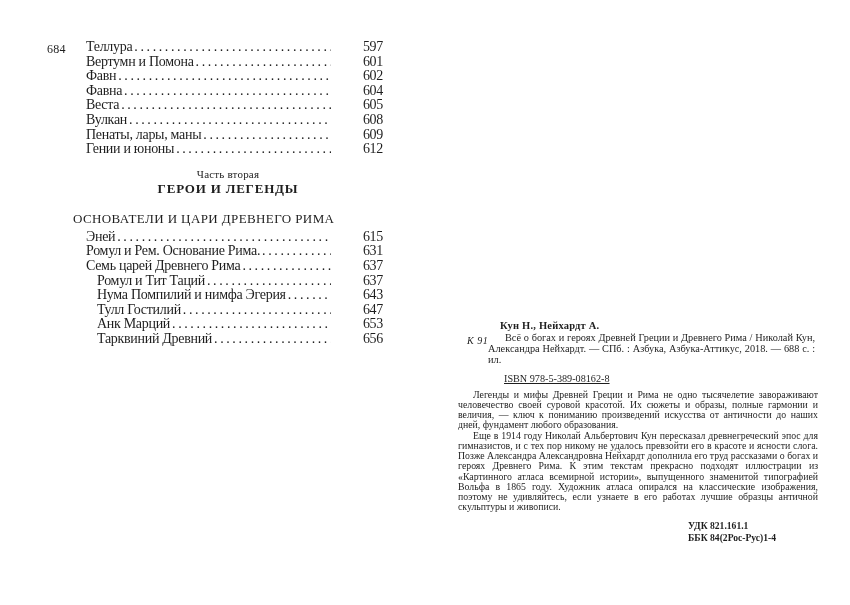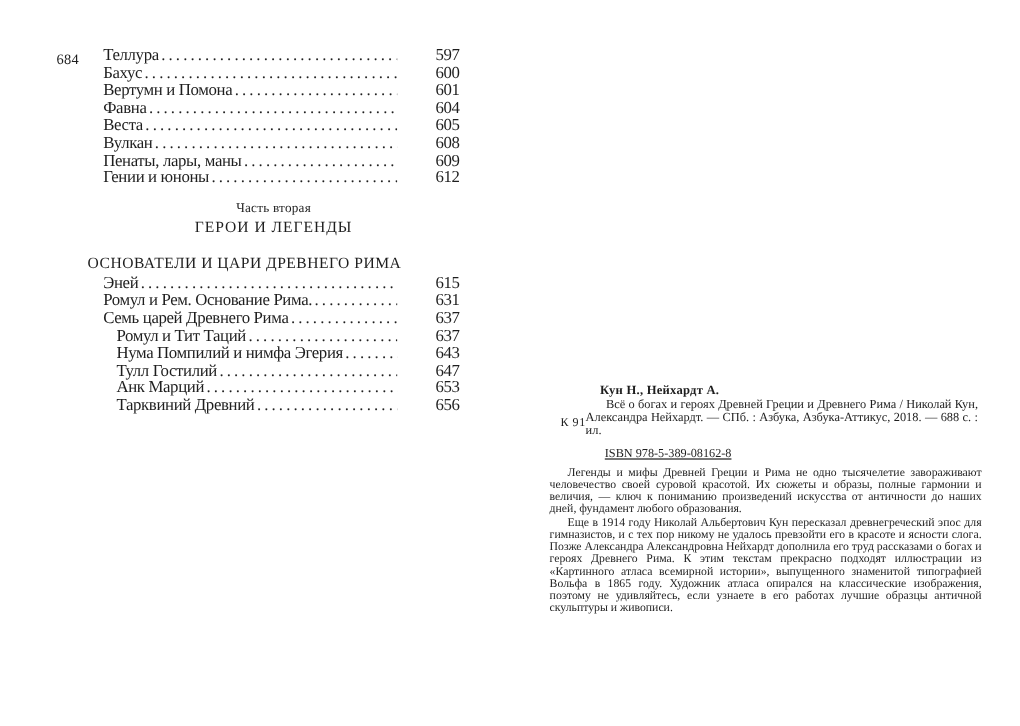--- a/index.html
+++ b/index.html
@@ -21,29 +21,29 @@
   .toc-title{flex:0 0 auto;white-space:nowrap;}
   .leader{flex:1 1 auto;min-width:4px;overflow:hidden;white-space:nowrap;margin:0 3px 0 2px;}
   .leader::after{
     content:"........................................................................................................................";
     letter-spacing:2.6px;
   }
   .toc-page{flex:0 0 auto;min-width:21px;text-align:right;white-space:nowrap;margin-left:28px;}
 
   .part-block{margin-top:11px;text-align:center;}
   .part-label{font-size:11px;line-height:13px;letter-spacing:.2px;}
-  .part-title{font-size:13px;line-height:15.5px;letter-spacing:.8px;}
+  .part-title{font-size:13px;line-height:15.5px;letter-spacing:.8px;font-weight:bold;}
   .section-heading{margin-top:15px;font-size:13px;line-height:15.5px;letter-spacing:.4px;}
   .toc-section{margin-top:3px;}
 
   
   .right-page{position:absolute;left:458px;top:320px;width:360px;}
   .authors{margin-left:42px;font-size:10.5px;line-height:12px;font-weight:bold;letter-spacing:.2px;}
   .cit-wrap{position:relative;margin-top:1px;}
-  .catalog-code{position:absolute;left:9px;top:14px;font-size:10px;letter-spacing:.5px;}
+  .catalog-code{position:absolute;left:9px;top:2px;font-size:10px;letter-spacing:.5px;font-style:italic;}
   .citation{margin:0 3px 0 30px;font-size:10.3px;line-height:10.9px;text-align:justify;text-indent:17px;}
   .isbn{margin-left:46px;margin-top:7px;font-size:10.2px;line-height:11px;text-decoration:underline;}
   .ann{margin:0;font-size:9.8px;line-height:10.25px;text-align:justify;text-indent:15px;}
   .ann.first{margin-top:6px;}
   .codes{margin-top:7px;padding-left:230px;font-weight:bold;font-size:9.6px;line-height:12px;white-space:nowrap;}
 </style>
 </head>
 <body>
 
 <div class="spread">
@@ -52,28 +52,28 @@
 
   <div class="left-page">
 
     <div class="toc">
       <div class="toc-row lvl1">
           <span class="toc-title">Теллура</span>
           <span class="leader"></span>
           <span class="toc-page">597</span>
         </div>
       <div class="toc-row lvl1">
-          <span class="toc-title">Бахус</span>
-          <span class="leader"></span>
-          <span class="toc-page">600</span>
-        </div>
-      <div class="toc-row lvl1">
           <span class="toc-title">Вертумн и Помона</span>
           <span class="leader"></span>
           <span class="toc-page">601</span>
+        </div>
+      <div class="toc-row lvl1">
+          <span class="toc-title">Фавн</span>
+          <span class="leader"></span>
+          <span class="toc-page">602</span>
         </div>
       <div class="toc-row lvl1">
           <span class="toc-title">Фавна</span>
           <span class="leader"></span>
           <span class="toc-page">604</span>
         </div>
       <div class="toc-row lvl1">
           <span class="toc-title">Веста</span>
           <span class="leader"></span>
           <span class="toc-page">605</span>
@@ -148,15 +148,19 @@
 
   <div class="right-page">
     <div class="authors">Кун Н., Нейхардт А.</div>
     <div class="cit-wrap">
       <div class="catalog-code">К 91</div>
       <p class="citation">Всё о богах и героях Древней Греции и Древнего Рима / Николай Кун, Александра Нейхардт. — СПб. : Азбука, Азбука-Аттикус, 2018. — 688 с. : ил.</p>
     </div>
     <div class="isbn">ISBN 978-5-389-08162-8</div>
     <p class="ann first">Легенды и мифы Древней Греции и Рима не одно тысячелетие завораживают человечество своей суровой красотой. Их сюжеты и образы, полные гармонии и величия, — ключ к пониманию произведений искусства от античности до наших дней, фундамент любого образования.</p>
     <p class="ann">Еще в 1914 году Николай Альбертович Кун пересказал древнегреческий эпос для гимназистов, и с тех пор никому не удалось превзойти его в красоте и ясности слога. Позже Александра Александровна Нейхардт дополнила его труд рассказами о богах и героях Древнего Рима. К этим текстам прекрасно подходят иллюстрации из «Картинного атласа всемирной истории», выпущенного знаменитой типографией Вольфа в 1865 году. Художник атласа опирался на классические изображения, поэтому не удивляйтесь, если узнаете в его работах лучшие образцы античной скульптуры и живописи.</p>
+    <div class="codes">
+      <div>УДК 821.161.1</div>
+      <div>ББК 84(2Рос-Рус)1-4</div>
+    </div>
   </div>
 
 </div>
 
 </body></html>

